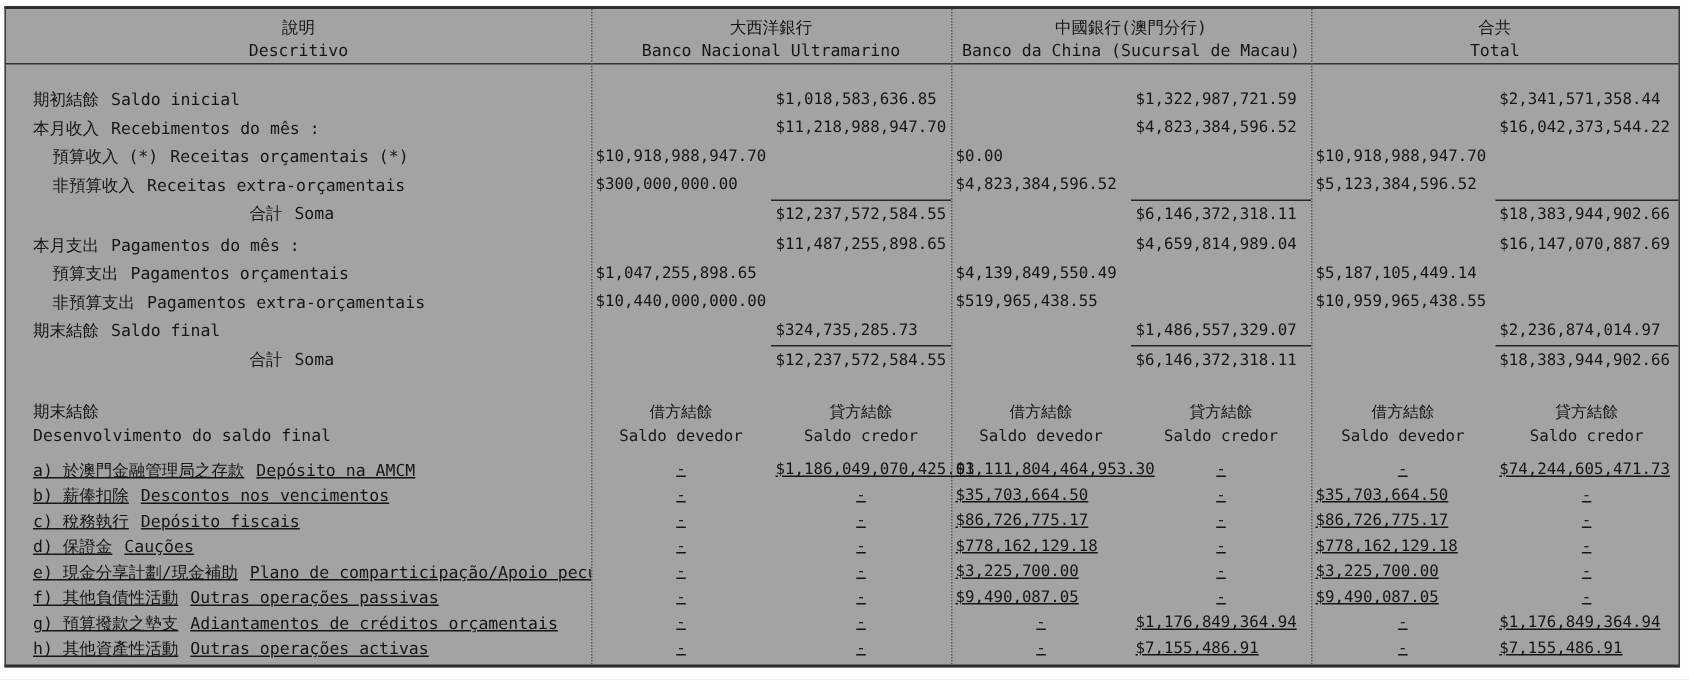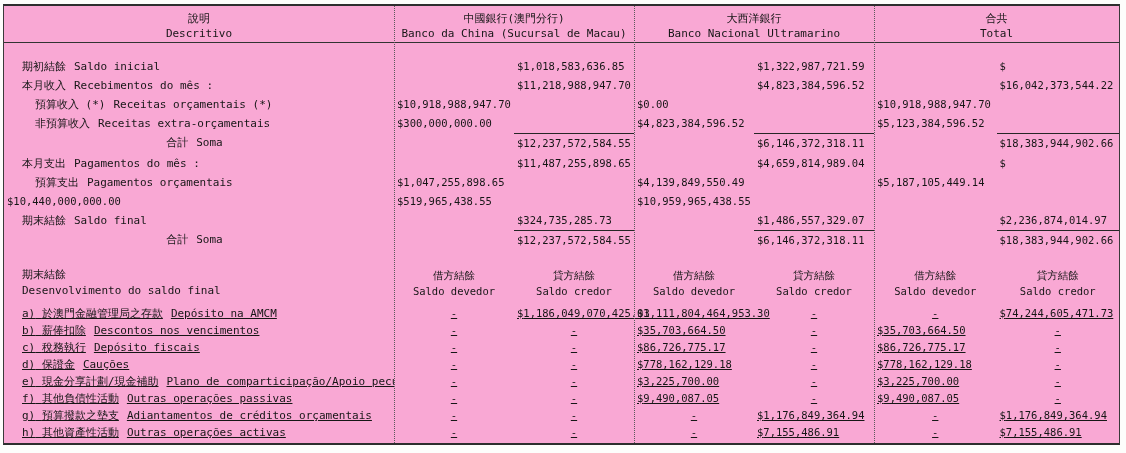--- a/index.html
+++ b/index.html
@@ -1,19 +1,19 @@
 <!DOCTYPE html>
 <html><head>
 <meta charset="utf-8">
 <style>
   html,body{margin:0;padding:0;background:#ffffff;}
   .sheet{position:relative;width:1126px;height:453px;background:#fdfdfb;
          font-family:"DejaVu Sans Mono", monospace;color:#161616;overflow:hidden;}
   .tbl{position:absolute;left:3px;top:4px;width:1117px;height:441px;box-sizing:border-box;
-       border:1px solid #3a3a3a;border-top:2px solid #2e2e2e;border-bottom:2px solid #2e2e2e;background:#f9a8d4;}
+       border:1px solid #3a3a3a;border-top:2px solid #2e2e2e;border-bottom:2px solid #2e2e2e;background:#a3a3a3;}
   .vline{position:absolute;top:0;bottom:0;width:0;border-left:1px dotted #5a5a5a;}
   .v1{left:390px}.v2{left:630px}.v3{left:870px}
   .g{display:grid;grid-template-columns:390px 240px 240px 1fr;}
   .thead{height:36px;border-bottom:1.5px solid #333;align-content:center;}
   .th{text-align:center;font-size:11px;line-height:15px;padding-top:3px;}
   .th .pt{display:block;margin:0;}
   .row{height:19px;line-height:19px;font-size:11px;}
   .row3{height:17px;line-height:17px;font-size:11px;}
   .rowh{height:16px;line-height:16px;font-size:11px;}
   .lbl{padding-left:18px;white-space:nowrap;overflow:hidden;}
@@ -39,26 +39,26 @@
     <div class="vline v1"></div>
     <div class="vline v2"></div>
     <div class="vline v3"></div>
 
     <div class="g thead">
       <div class="th">
         <span class="zh">說明</span>
         <span class="pt">Descritivo</span>
       </div>
       <div class="th">
+        <span class="zh">大西洋銀行</span>
+        <span class="pt">Banco Nacional Ultramarino</span>
+      </div>
+      <div class="th">
         <span class="zh">中國銀行(澳門分行)</span>
         <span class="pt">Banco da China (Sucursal de Macau)</span>
-      </div>
-      <div class="th">
-        <span class="zh">大西洋銀行</span>
-        <span class="pt">Banco Nacional Ultramarino</span>
       </div>
       <div class="th">
         <span class="zh">合共</span>
         <span class="pt">Total</span>
       </div>
     </div>
 
     <div class="s1">
 
       <div class="g row">
@@ -74,20 +74,21 @@
             <div class="half"></div>
             <div class="half">
               <span class="cur">$</span>
               <span class="amt">1,322,987,721.59</span>
             </div>
           </div>
         <div class="bank">
             <div class="half"></div>
             <div class="half">
               <span class="cur">$</span>
+              <span class="amt">2,341,571,358.44</span>
             </div>
           </div>
       </div>
 
       <div class="g row">
         <div class="lbl"><span>本月收入</span><span class="pt">Recebimentos do mês :</span></div>
         <div class="bank">
             <div class="half"></div>
             <div class="half">
               <span class="cur">$</span>
@@ -201,20 +202,21 @@
             <div class="half"></div>
             <div class="half">
               <span class="cur">$</span>
               <span class="amt">4,659,814,989.04</span>
             </div>
           </div>
         <div class="bank">
             <div class="half"></div>
             <div class="half">
               <span class="cur">$</span>
+              <span class="amt">16,147,070,887.69</span>
             </div>
           </div>
       </div>
 
       <div class="g row">
         <div class="lbl ind"><span>預算支出</span><span class="pt">Pagamentos orçamentais</span></div>
         <div class="bank">
             <div class="half">
               <span class="cur">$</span>
               <span class="amt">1,047,255,898.65</span>
@@ -231,20 +233,21 @@
         <div class="bank">
             <div class="half">
               <span class="cur">$</span>
               <span class="amt">5,187,105,449.14</span>
             </div>
             <div class="half"></div>
           </div>
       </div>
 
       <div class="g row">
+        <div class="lbl ind"><span>非預算支出</span><span class="pt">Pagamentos extra-orçamentais</span></div>
         <div class="bank">
             <div class="half">
               <span class="cur">$</span>
               <span class="amt">10,440,000,000.00</span>
             </div>
             <div class="half"></div>
           </div>
         <div class="bank">
             <div class="half">
               <span class="cur">$</span>

